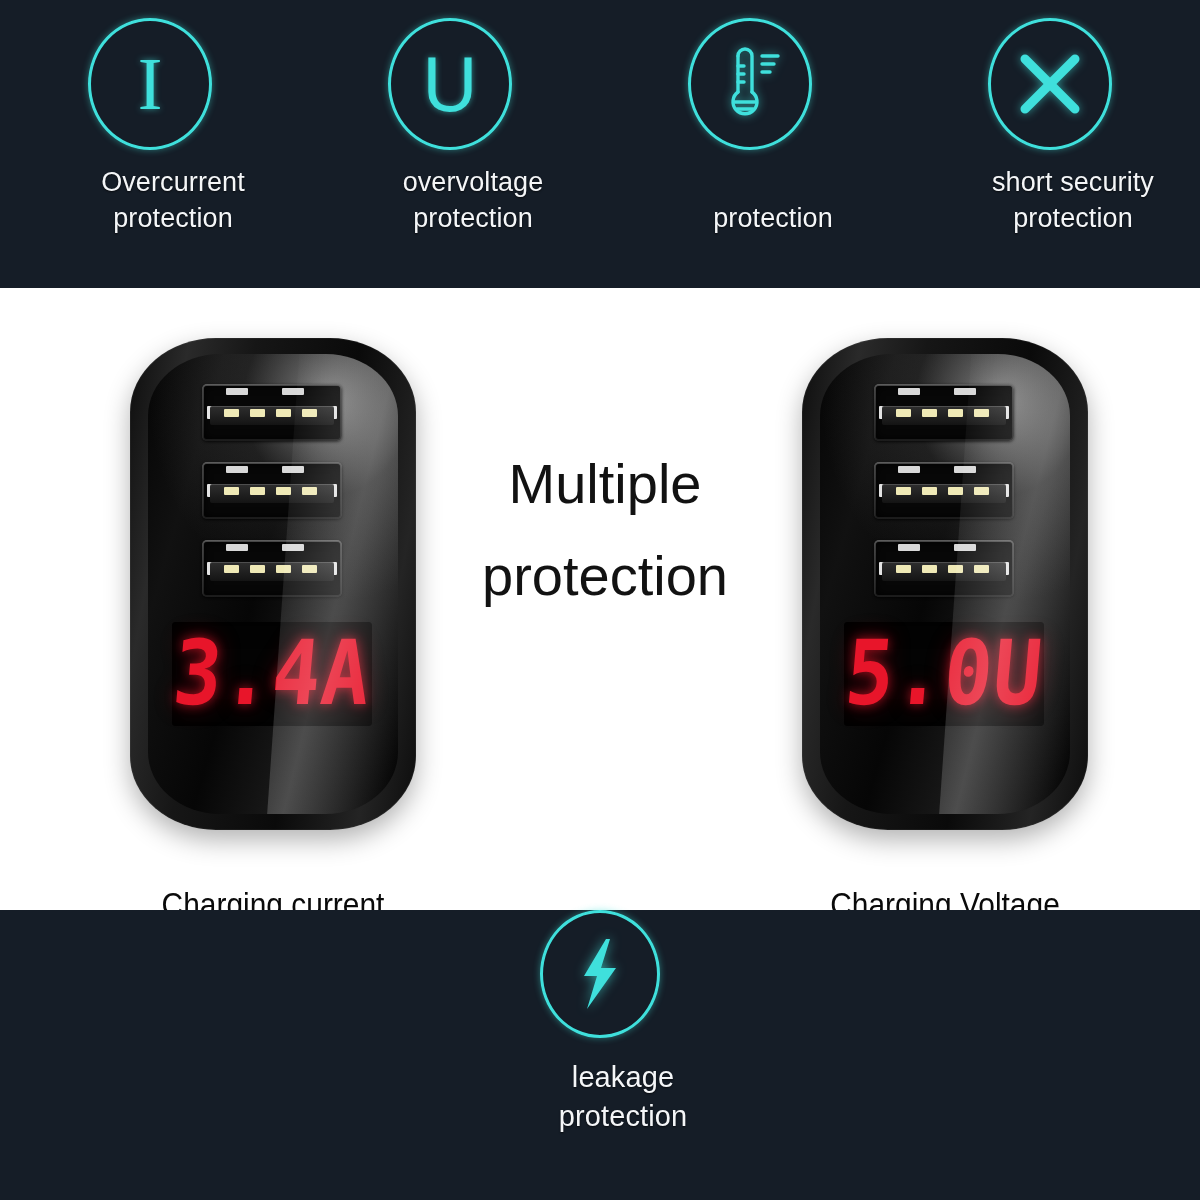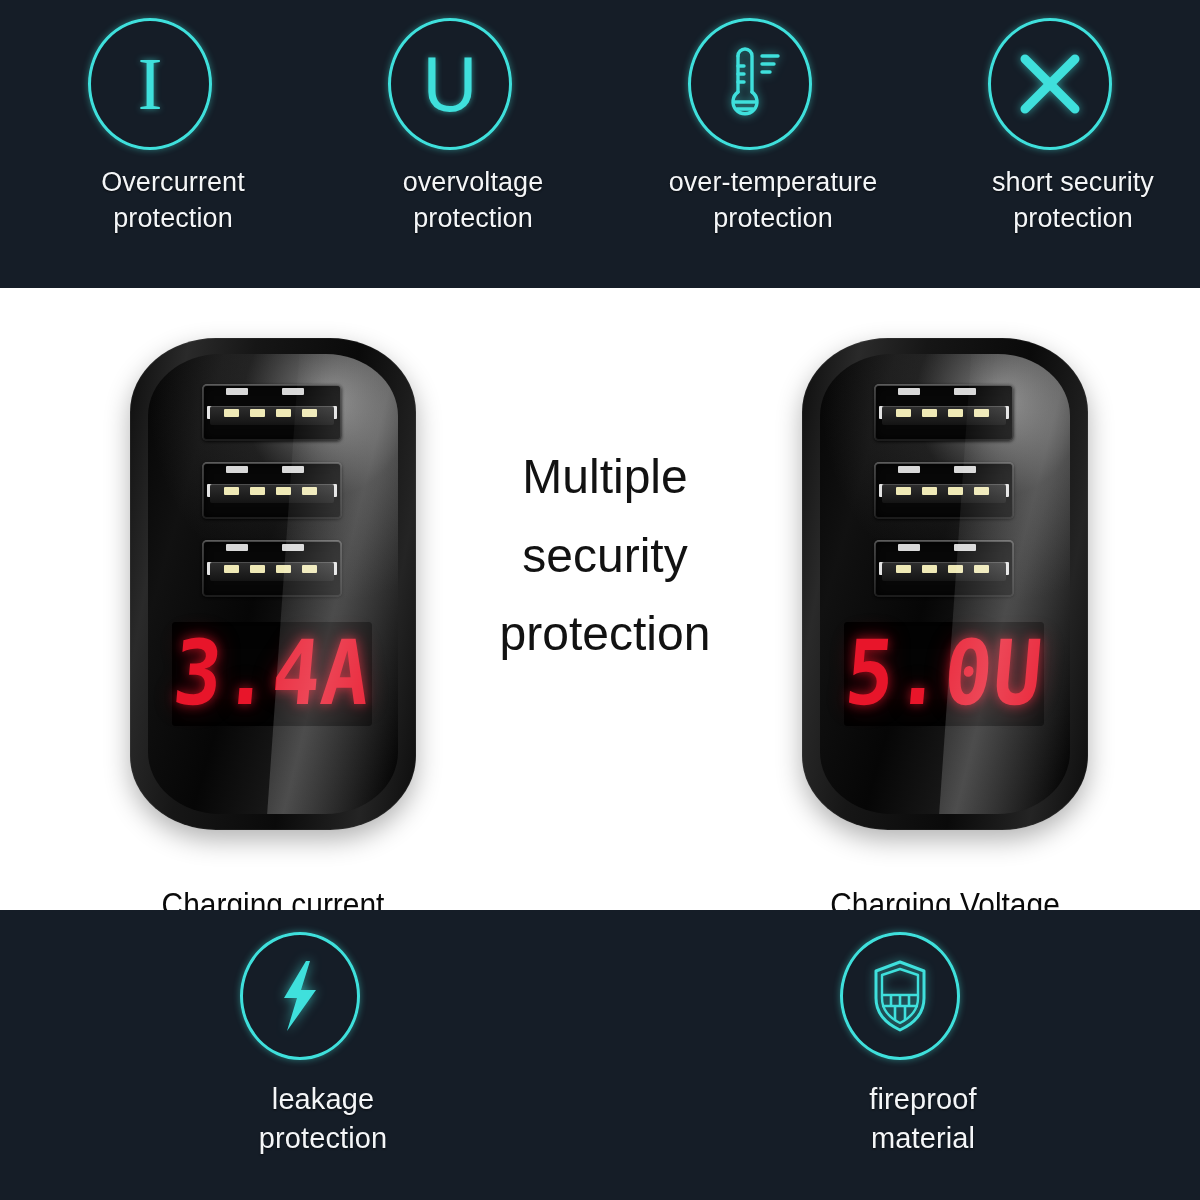--- a/index.html
+++ b/index.html
@@ -16,21 +16,21 @@
   .banner-top{top:0;height:288px;}
   .banner-bottom{top:910px;height:290px;}
 
   .feat-row{display:flex;width:100%;height:100%;}
   .feat{
     flex:1 1 0;
     display:flex;flex-direction:column;align-items:center;
     box-sizing:border-box;
   }
   .banner-top .feat{padding-top:18px;}
-  .banner-bottom .feat{padding-top:22px;}
+  .banner-bottom .feat{}
 
   .circ{
     width:124px;height:132px;border-radius:50%;
     border:3px solid #3fe0dc;
     box-sizing:border-box;
     display:flex;align-items:center;justify-content:center;
     box-shadow:0 0 7px rgba(64,224,216,.45);
   }
   .banner-bottom .circ{width:120px;height:128px;}
 
@@ -136,21 +136,21 @@
     position:absolute;top:555px;width:420px;text-align:center;
     color:#0a0a0a;font-size:34px;font-weight:400;
     font-family:"Liberation Sans Narrow","Liberation Sans", sans-serif;
     transform:scaleX(.88);
   }
   .caption-left{left:63px;} .caption-right{left:725px;}
 
   .center-text{
     position:absolute;left:440px;top:150px;width:330px;
     text-align:center;color:#121212;
-    font-size:48px;line-height:1.64;font-weight:400;
+    font-size:56px;line-height:1.64;font-weight:400;
   }
 </style>
 </head>
 <body>
 
 <div class="page">
 
   <div class="banner banner-top">
     <div class="feat-row">
 
@@ -184,21 +184,21 @@
             <line x1="20" y1="28" x2="26" y2="28"></line>
             <line x1="20" y1="36" x2="26" y2="36"></line>
             <line x1="16" y1="56" x2="38" y2="56"></line>
             <line x1="19" y1="63" x2="35" y2="63"></line>
             <line x1="44" y1="10" x2="60" y2="10"></line>
             <line x1="44" y1="18" x2="56" y2="18"></line>
             <line x1="44" y1="26" x2="52" y2="26"></line>
           </svg>
         </div>
         <div class="feat-label">
-          <span>over-temperature</span><br>
+          <br>
           <span>protection</span>
         </div>
       </div>
 
       <div class="feat">
         <div class="circ">
           <svg width="68" height="68" viewBox="0 0 68 68" stroke="#3fe0dc" stroke-width="9" stroke-linecap="round" style="filter:drop-shadow(0 0 5px rgba(64,224,216,.6))">
             <line x1="9" y1="9" x2="59" y2="59"></line>
             <line x1="59" y1="9" x2="9" y2="59"></line>
           </svg>
@@ -319,21 +319,20 @@
             <span class="seg7">5.0U</span>
           </div>
 
         </div>
       </div>
       <div class="caption caption-right" style="left:-45px;">Charging Voltage</div>
     </div>
 
     <div class="center-text">
       <div>Multiple</div>
-      <div>security</div>
       <div>protection</div>
     </div>
 
   </div>
 
   <div class="banner banner-bottom">
     <div class="feat-row">
 
       <div class="feat">
         <div class="circ">
@@ -341,36 +340,17 @@
             <path d="M34 3 L12 40 L25 40 L15 73 L44 32 L29 32 L38 3 Z"></path>
           </svg>
         </div>
         <div class="feat-label">
           <span>leakage</span><br>
           <span>protection</span>
         </div>
       </div>
 
 
-      <div class="feat">
-        <div class="circ">
-          <svg width="62" height="76" viewBox="0 0 62 76" fill="none" stroke="#3fe0dc" stroke-width="3" stroke-linejoin="round" style="filter:drop-shadow(0 0 5px rgba(64,224,216,.6))">
-            <path d="M31 4 L55 13 V40 C55 57 44 66 31 72 C18 66 7 57 7 40 V13 Z"></path>
-            <path d="M31 11 L49 17 V40 C49 53 41 60 31 65 C21 60 13 53 13 40 V17 Z" stroke-width="2.4"></path>
-            <line x1="13" y1="37" x2="49" y2="37" stroke-width="2.6"></line>
-            <line x1="13" y1="48" x2="49" y2="48" stroke-width="2.6"></line>
-            <line x1="22" y1="37" x2="22" y2="48" stroke-width="2.6"></line>
-            <line x1="31" y1="37" x2="31" y2="48" stroke-width="2.6"></line>
-            <line x1="40" y1="37" x2="40" y2="48" stroke-width="2.6"></line>
-            <line x1="26" y1="48" x2="26" y2="62" stroke-width="2.6"></line>
-            <line x1="36" y1="48" x2="36" y2="62" stroke-width="2.6"></line>
-          </svg>
-        </div>
-        <div class="feat-label">
-          <span>fireproof</span><br>
-          <span>material</span>
-        </div>
-      </div>
 
     </div>
   </div>
 
 </div>
 
 </body></html>

